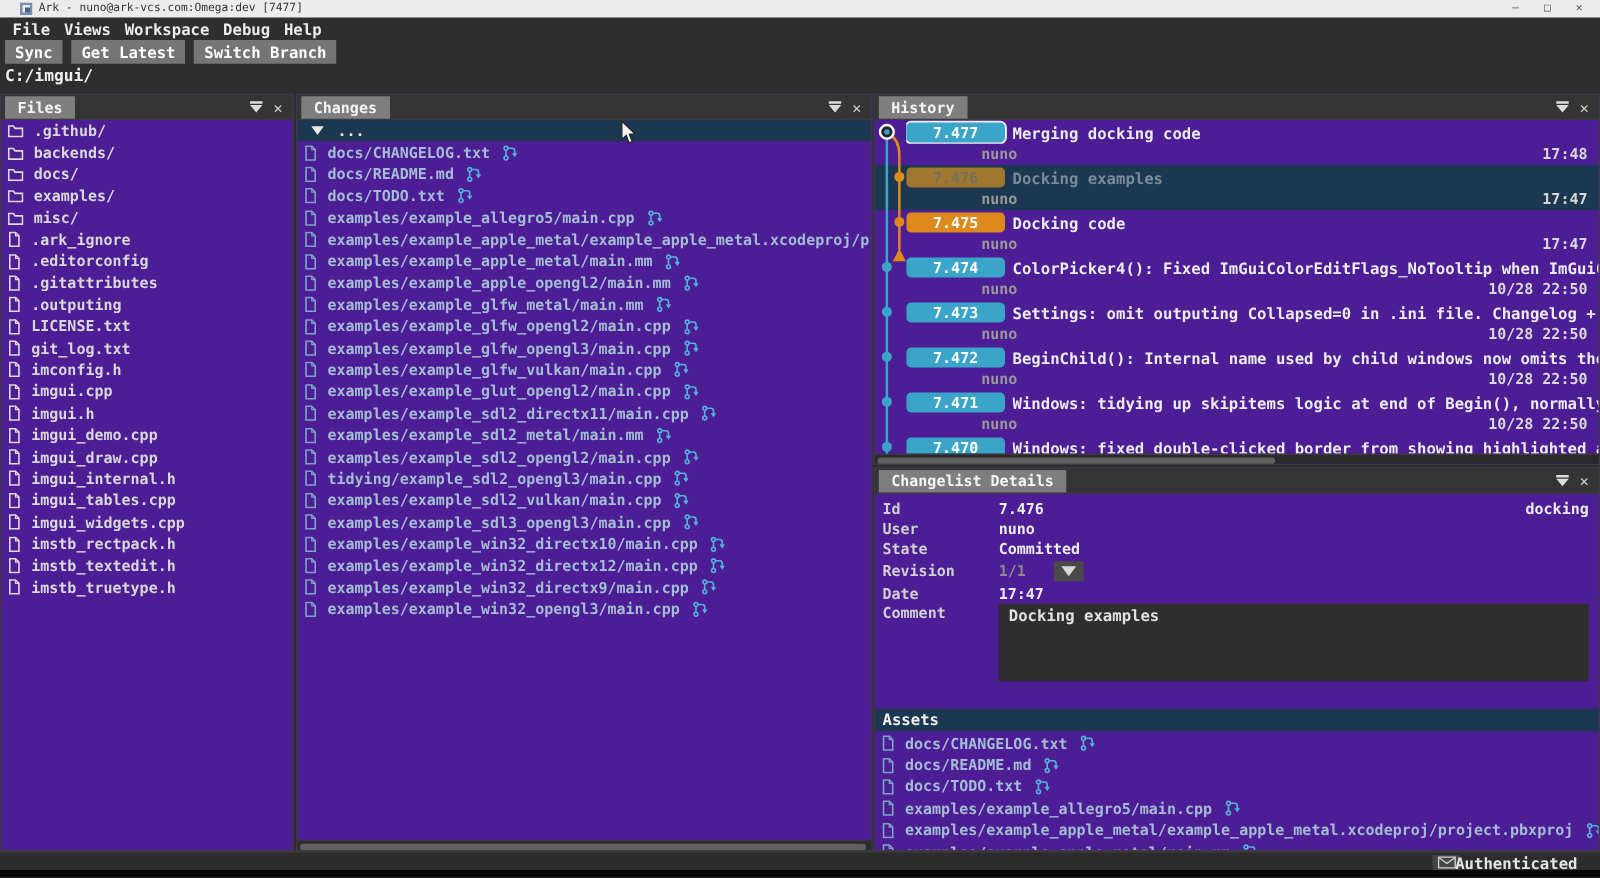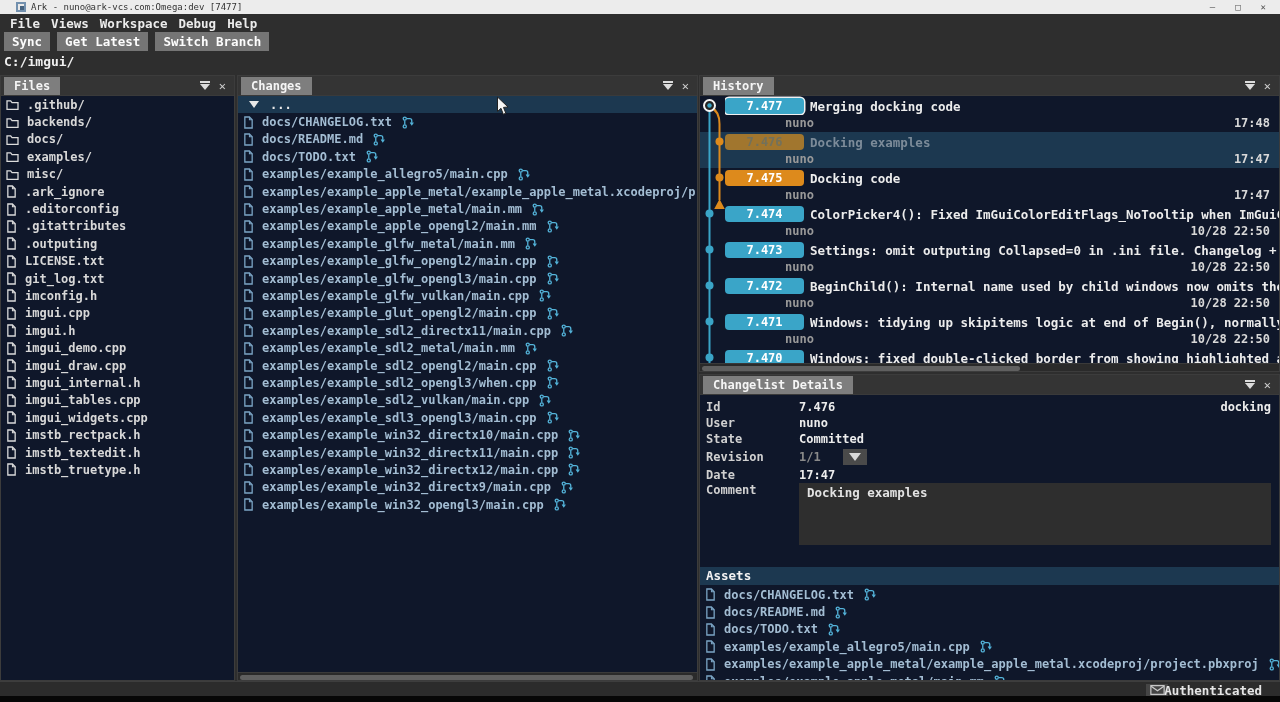--- a/index.html
+++ b/index.html
@@ -16,21 +16,21 @@
   
   .menubar { position:absolute; top:15px; left:0; width:100%; height:17px; display:flex;
     align-items:center; gap:11px; padding-left:10px; }
   .menu-item { color:#ececec; font-size:12.5px; font-weight:bold; }
   .toolbar { position:absolute; top:32px; left:0; height:20px; display:flex; gap:7px; padding-left:4px; }
   .tbtn { background:#757575; color:#fdfdfd; font-size:12.5px; font-weight:bold; padding:0 8px;
     line-height:19px; height:19px; }
   .pathbar { position:absolute; top:54px; left:4px; color:#f0f0f0; font-size:13px; font-weight:bold; }
 
   
-  .panel { position:absolute; background:#0f172a; border:1px solid #3c3c3c; }
+  .panel { position:absolute; background:#4c1d95; border:1px solid #3c3c3c; }
   .panel-head { height:20px; background:#343434; display:flex; align-items:flex-end; border-bottom:1px solid #3a3a3a; }
   .tab { background:#7e7e7e; color:#f5f5f5; font-size:12px; font-weight:bold; padding:2px 10px; margin-left:3px; white-space:nowrap; }
   .head-icons { margin-left:auto; display:flex; align-items:center; gap:9px; padding-right:8px; align-self:center; }
   .filter-icon { display:flex; flex-direction:column; align-items:center; gap:1px; }
   .filter-icon .bar { width:10px; height:2.5px; background:#dcdcdc; }
   .filter-icon .tri { width:0; height:0; border-left:5px solid transparent; border-right:5px solid transparent; border-top:6px solid #dcdcdc; }
   .close-icon { color:#cfcfcf; font-size:12px; line-height:12px; font-weight:bold; }
 
   #files-panel   { left:0;    top:75px;  width:235px; height:606px; }
   #changes-panel { left:237px; top:75px; width:461px; height:606px; }
@@ -681,21 +681,21 @@
           </span>
         </div>
 
         <div class="file-row file">
           <span class="fi">
             <svg class="i-file" width="11" height="13" viewBox="0 0 12 14">
               <path d="M2 1 h5 l3 3 v9 H2 z" fill="none" stroke="currentColor" stroke-width="1.4"></path>
               <path d="M7 1 v3 h3" fill="none" stroke="currentColor" stroke-width="1.1"></path>
             </svg>
           </span>
-          <span class="fname">examples/example_sdl2_opengl3/when.cpp</span>
+          <span class="fname">tidying/example_sdl2_opengl3/main.cpp</span>
           <span class="merge-i">
             <svg width="12" height="13" viewBox="0 0 13 14">
               <circle cx="3" cy="2.8" r="1.7" fill="none" stroke="currentColor" stroke-width="1.4"></circle>
               <line x1="3" y1="4.8" x2="3" y2="9.2" stroke="currentColor" stroke-width="1.4"></line>
               <circle cx="3" cy="11.2" r="1.7" fill="none" stroke="currentColor" stroke-width="1.4"></circle>
               <path d="M5.2 2.8 h3.2 a2.2 2.2 0 0 1 2.2 2.2 v3.6" fill="none" stroke="currentColor" stroke-width="1.4"></path>
               <path d="M8.9 7 l1.7 2.4 1.7 -2.4" fill="none" stroke="currentColor" stroke-width="1.3"></path>
             </svg>
           </span>
         </div>
@@ -750,38 +750,20 @@
             <svg width="12" height="13" viewBox="0 0 13 14">
               <circle cx="3" cy="2.8" r="1.7" fill="none" stroke="currentColor" stroke-width="1.4"></circle>
               <line x1="3" y1="4.8" x2="3" y2="9.2" stroke="currentColor" stroke-width="1.4"></line>
               <circle cx="3" cy="11.2" r="1.7" fill="none" stroke="currentColor" stroke-width="1.4"></circle>
               <path d="M5.2 2.8 h3.2 a2.2 2.2 0 0 1 2.2 2.2 v3.6" fill="none" stroke="currentColor" stroke-width="1.4"></path>
               <path d="M8.9 7 l1.7 2.4 1.7 -2.4" fill="none" stroke="currentColor" stroke-width="1.3"></path>
             </svg>
           </span>
         </div>
 
-        <div class="file-row file">
-          <span class="fi">
-            <svg class="i-file" width="11" height="13" viewBox="0 0 12 14">
-              <path d="M2 1 h5 l3 3 v9 H2 z" fill="none" stroke="currentColor" stroke-width="1.4"></path>
-              <path d="M7 1 v3 h3" fill="none" stroke="currentColor" stroke-width="1.1"></path>
-            </svg>
-          </span>
-          <span class="fname">examples/example_win32_directx11/main.cpp</span>
-          <span class="merge-i">
-            <svg width="12" height="13" viewBox="0 0 13 14">
-              <circle cx="3" cy="2.8" r="1.7" fill="none" stroke="currentColor" stroke-width="1.4"></circle>
-              <line x1="3" y1="4.8" x2="3" y2="9.2" stroke="currentColor" stroke-width="1.4"></line>
-              <circle cx="3" cy="11.2" r="1.7" fill="none" stroke="currentColor" stroke-width="1.4"></circle>
-              <path d="M5.2 2.8 h3.2 a2.2 2.2 0 0 1 2.2 2.2 v3.6" fill="none" stroke="currentColor" stroke-width="1.4"></path>
-              <path d="M8.9 7 l1.7 2.4 1.7 -2.4" fill="none" stroke="currentColor" stroke-width="1.3"></path>
-            </svg>
-          </span>
-        </div>
 
         <div class="file-row file">
           <span class="fi">
             <svg class="i-file" width="11" height="13" viewBox="0 0 12 14">
               <path d="M2 1 h5 l3 3 v9 H2 z" fill="none" stroke="currentColor" stroke-width="1.4"></path>
               <path d="M7 1 v3 h3" fill="none" stroke="currentColor" stroke-width="1.1"></path>
             </svg>
           </span>
           <span class="fname">examples/example_win32_directx12/main.cpp</span>
           <span class="merge-i">

